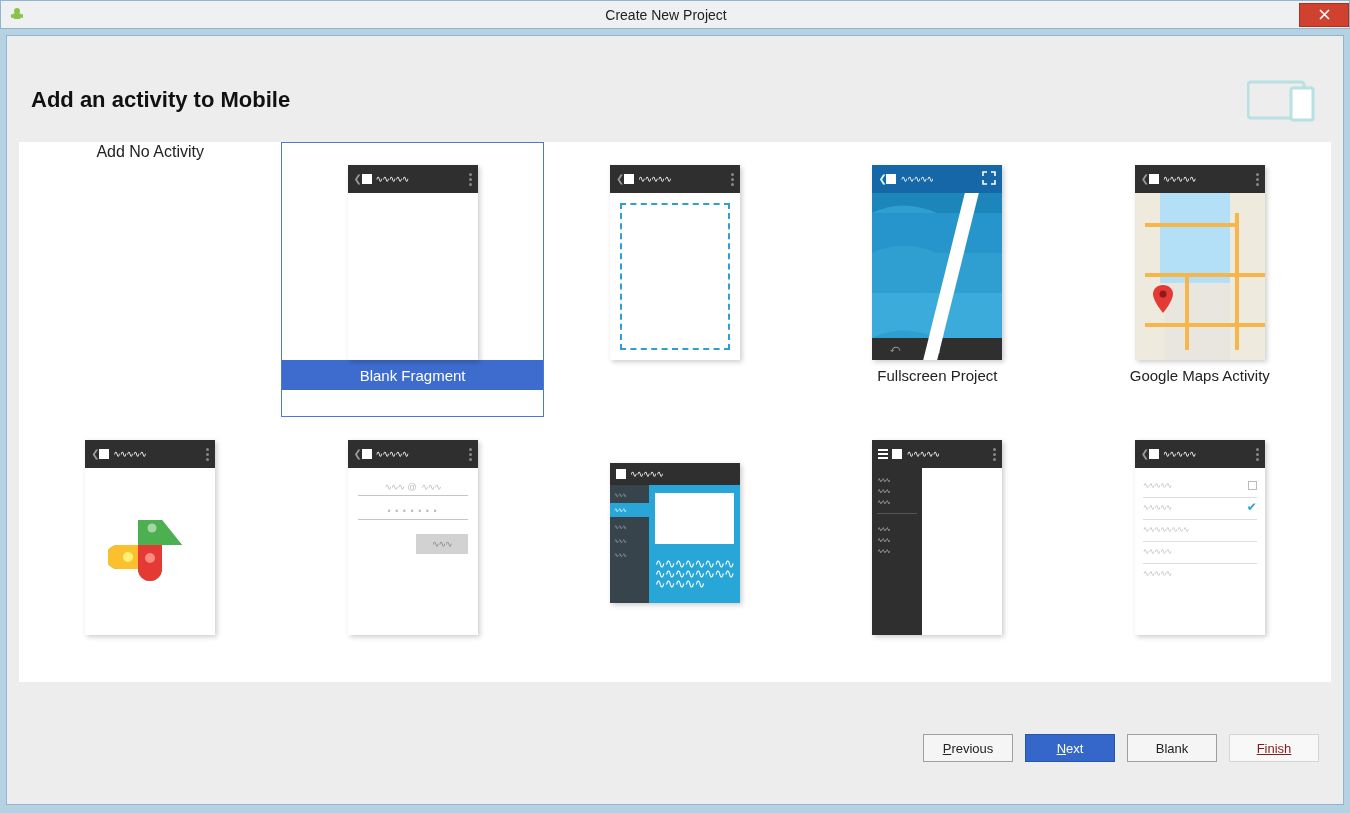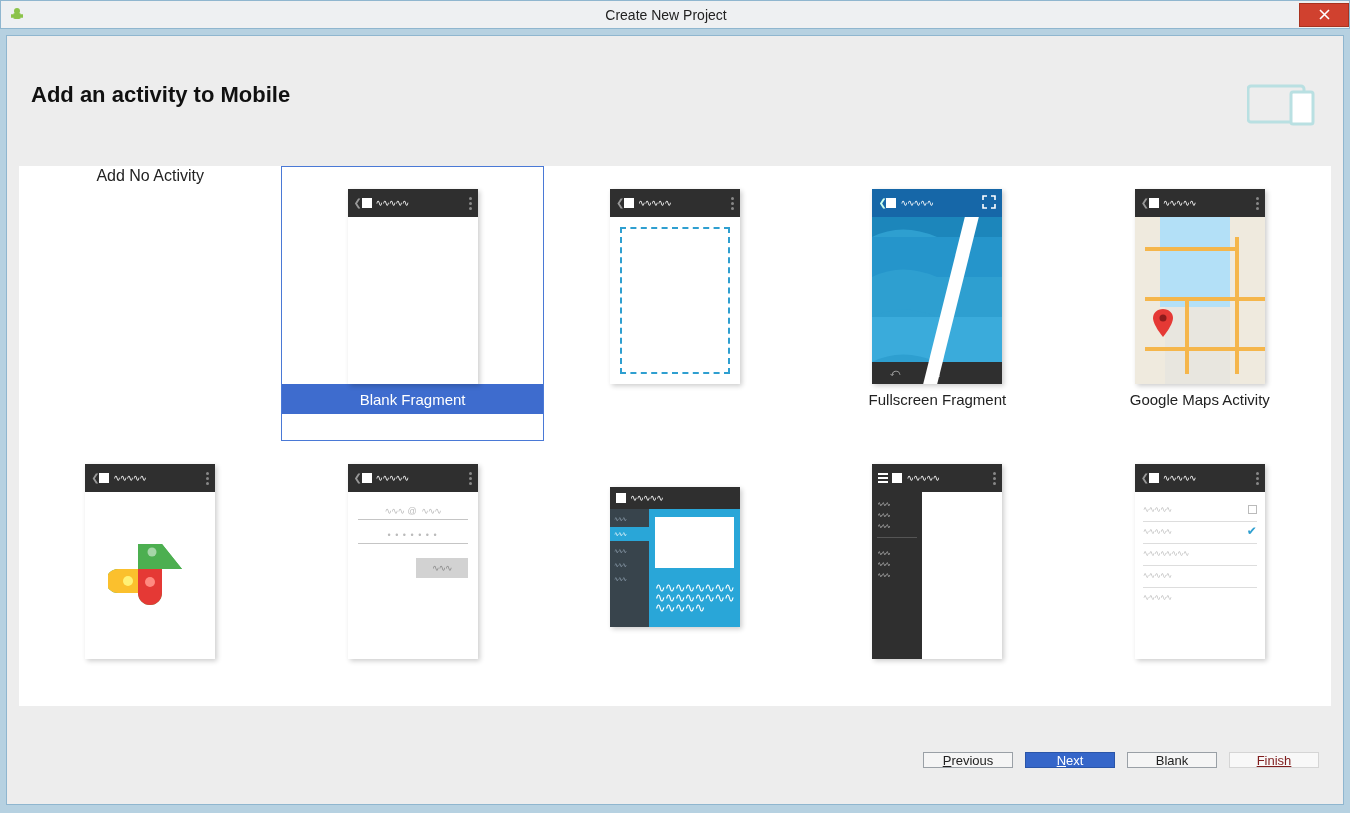--- a/index.html
+++ b/index.html
@@ -46,23 +46,22 @@
     background: #ededed;
     border: 1px solid #8fb6cf;
     height: 770px;
     display: flex;
     flex-direction: column;
   }
   .header {
     padding: 22px 24px 0 24px;
     height: 106px;
     display: flex;
-    align-items: flex-start;
+    align-items: center;
     justify-content: space-between;
-    margin-top: 24px;
   }
   .header h1 {
     font-size: 22px;
     font-weight: 700;
     color: #111;
   }
   .header .device-icon svg { display: block; }
   .gallery-wrap {
     margin: 0 12px 10px 12px;
     background: #fff;
@@ -241,21 +240,21 @@
   
   .footer {
     flex: 1;
     display: flex;
     align-items: center;
     justify-content: flex-end;
     padding: 0 24px;
     gap: 12px;
   }
   .btn {
-    min-width: 90px; height: 16px;
+    min-width: 90px; height: 28px;
     border: 1px solid #9aa0a6;
     background: #f5f5f5;
     display: flex; align-items: center; justify-content: center;
     font-size: 13px;
     color: #222;
     cursor: pointer;
   }
   .btn u { text-decoration: underline; }
   .btn.primary {
     background: #3566c9;
@@ -375,21 +374,21 @@
                 </svg>
                 <div class="navbar">
                   <span>⤺</span>
                     <span>⌂</span>
                     <span style="opacity:0;">▢</span>
                 </div>
                 <div class="fullscreen-slash"></div>
               </div>
             </div>
           </div>
-          <div class="label">Fullscreen Fragment</div>
+          <div class="label">Fullscreen Project</div>
         </div>
 
         <div class="tile">
           <div class="thumb-wrap">
             <div class="phone">
               <div class="appbar">
                 <span class="drawer">❮</span>
                 <span class="square"></span>
                 <span class="wave wavy"></span>
                 <span class="dots">

